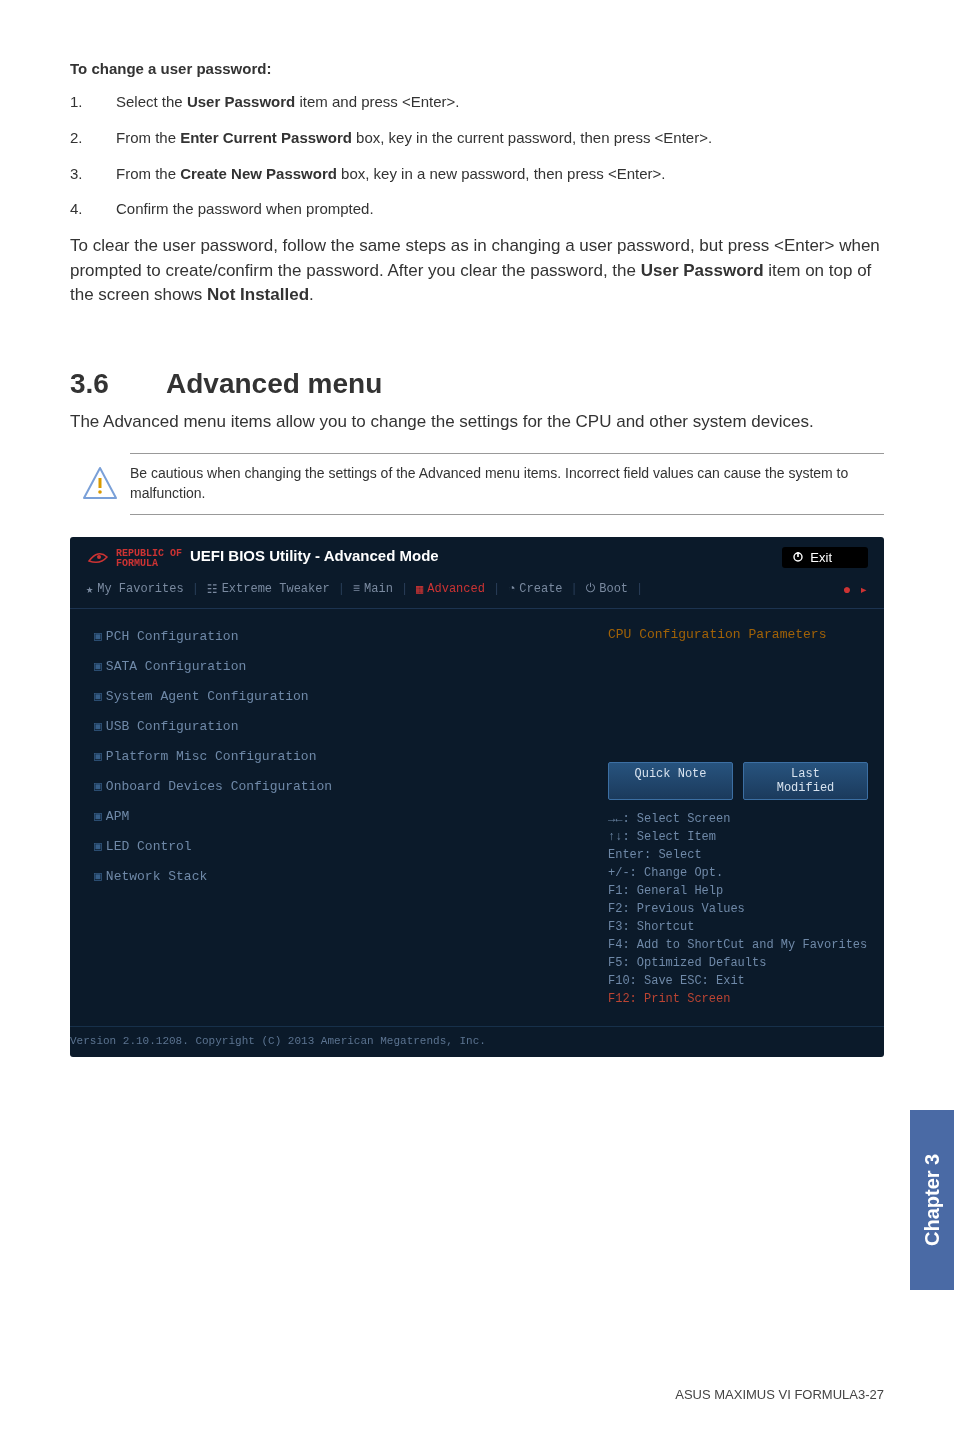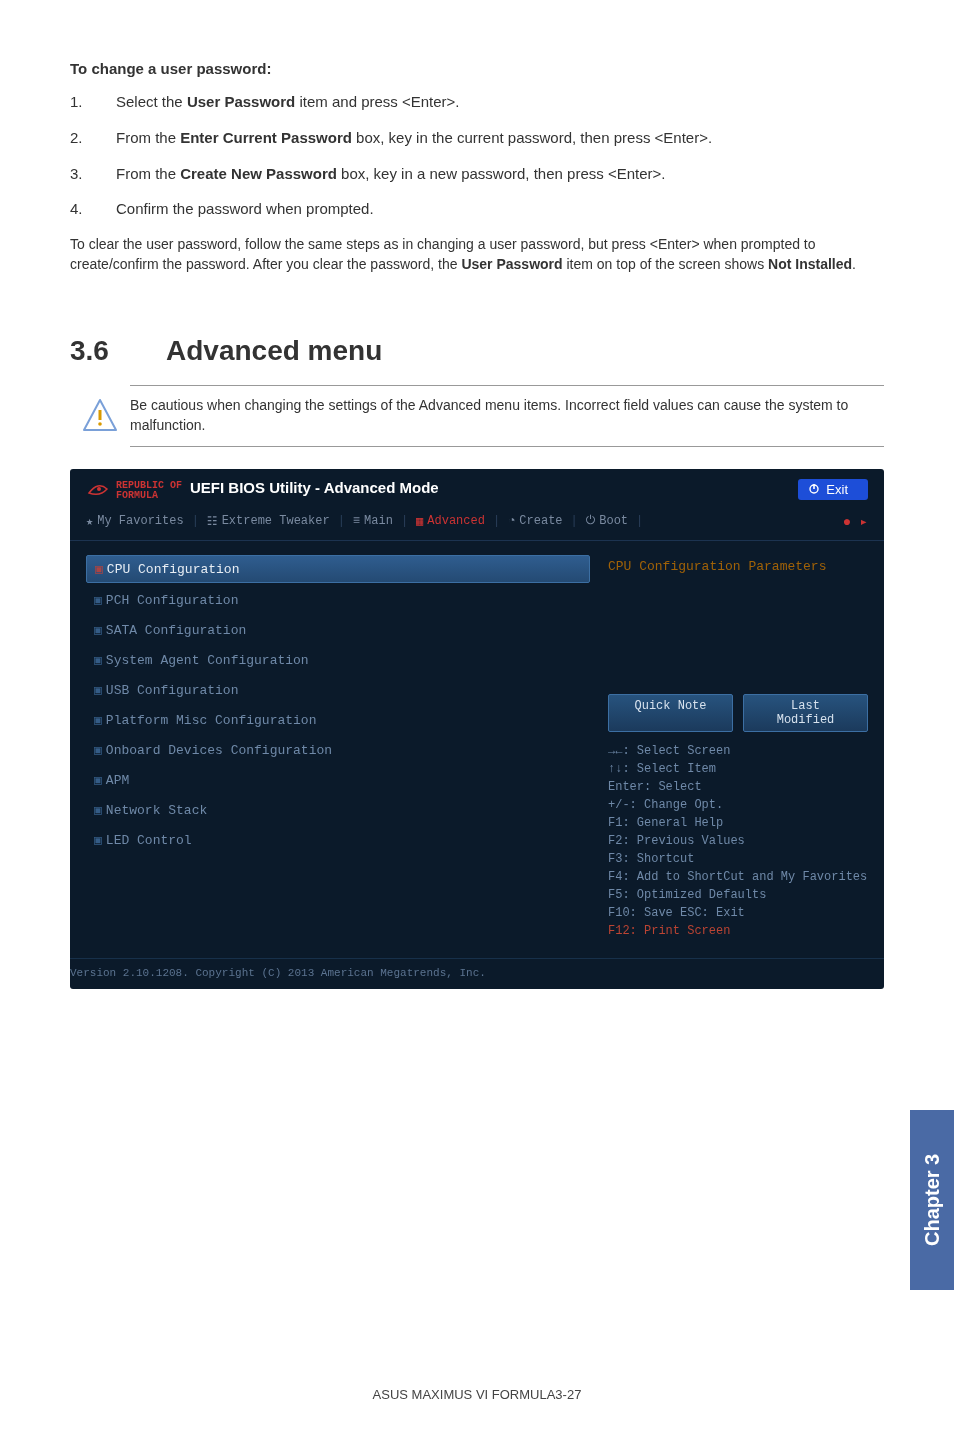--- a/index.html
+++ b/index.html
@@ -28,21 +28,21 @@
     display: flex;
     margin-bottom: 14px;
     font-size: 15px;
     line-height: 1.45;
   }
   .numlist .num {
     width: 46px;
     flex: 0 0 46px;
   }
   .body-para {
-    font-size: 14px;
+    font-size: 17px;
     line-height: 1.45;
     margin-bottom: 8px;
   }
   .h2 {
     font-size: 28px;
     font-weight: bold;
     margin-top: 60px;
     margin-bottom: 10px;
   }
   .h2 .secnum { display:inline-block; width: 96px; }
@@ -86,23 +86,23 @@
   .rog-logo {
     display:flex;
     align-items:center;
     gap:6px;
     margin-right: 8px;
   }
   .rog-text { color:#c33; font-weight:bold; font-size:10px; line-height:1; }
   .bios-title { color:#fff; font-family: Liberation Sans, sans-serif; font-weight:bold; font-size:15px; }
   .exit-btn {
     margin-left:auto;
-    background:#1d4ed8;
+    background:#000000;
     color:#fff;
-    padding:3px 20px 3px 10px;
+    padding:3px 36px 3px 10px;
     border-radius:3px;
     font-family: Arial, sans-serif;
     font-size:13px;
     display:flex;
     align-items:center;
     gap:6px;
   }
   .tabbar {
     display:flex;
     gap: 6px;
@@ -180,21 +180,21 @@
     writing-mode: vertical-rl;
     transform: rotate(180deg);
     font-family: Arial, sans-serif;
   }
   .footer {
     position:absolute;
     bottom: 36px;
     left: 70px;
     right: 70px;
     display:flex;
-    justify-content:center;
+    justify-content:flex-end;
     font-size:13px;
     color:#444;
     border-top: 0;
   }
 </style>
 </head>
 <body>
 
 <div class="page">
 
@@ -226,20 +226,21 @@
   </ol>
 
   <p class="body-para">
     <span>To clear the user password, follow the same steps as in changing a user password, but press &lt;Enter&gt; when prompted to create/confirm the password. After you clear the password, the </span><span class="bold">User Password</span><span> item on top of the screen shows </span><span class="bold">Not Installed</span><span>.</span>
   </p>
 
   <h2 class="h2">
     <span class="secnum">3.6</span><span>Advanced menu</span>
   </h2>
 
+  <p class="body-para">The Advanced menu items allow you to change the settings for the CPU and other system devices.</p>
 
   <div class="caution-block">
     <div class="caution-icon">
       <svg width="40" height="40" viewBox="0 0 40 40">
         <path d="M20 4 L36 34 L4 34 Z" fill="none" stroke="#7aa0d8" stroke-width="2" stroke-linejoin="round"></path>
         <rect x="18.5" y="14" width="3" height="10" fill="#d99a00"></rect>
         <circle cx="20" cy="28" r="1.8" fill="#d99a00"></circle>
       </svg>
     </div>
     <div class="caution-text">Be cautious when changing the settings of the Advanced menu items. Incorrect field values can cause the system to malfunction.</div>
@@ -296,30 +297,29 @@
       <span class="tab">
           <span>⏻</span>
           <span>Boot</span>
         </span>
       <span class="sep">|</span>
       <span class="note-dot">● ▸</span>
     </div>
 
     <div class="bios-body">
       <div class="bios-left">
-        <div class="menu-item selected"><span class="menu-prefix sel">▣</span><span>CPU Configuration</span></div>
         <div class="menu-item"><span class="menu-prefix">▣</span><span>PCH Configuration</span></div>
         <div class="menu-item"><span class="menu-prefix">▣</span><span>SATA Configuration</span></div>
         <div class="menu-item"><span class="menu-prefix">▣</span><span>System Agent Configuration</span></div>
         <div class="menu-item"><span class="menu-prefix">▣</span><span>USB Configuration</span></div>
         <div class="menu-item"><span class="menu-prefix">▣</span><span>Platform Misc Configuration</span></div>
         <div class="menu-item"><span class="menu-prefix">▣</span><span>Onboard Devices Configuration</span></div>
         <div class="menu-item"><span class="menu-prefix">▣</span><span>APM</span></div>
+        <div class="menu-item"><span class="menu-prefix">▣</span><span>LED Control</span></div>
         <div class="menu-item"><span class="menu-prefix">▣</span><span>Network Stack</span></div>
-        <div class="menu-item"><span class="menu-prefix">▣</span><span>LED Control</span></div>
       </div>
 
       <div class="bios-right">
         <div class="right-title">CPU Configuration Parameters</div>
         <div class="pill-row">
           <div class="pill">Quick Note</div>
           <div class="pill">Last Modified</div>
         </div>
         <div class="help-list">
           <div>→←: Select Screen</div>

